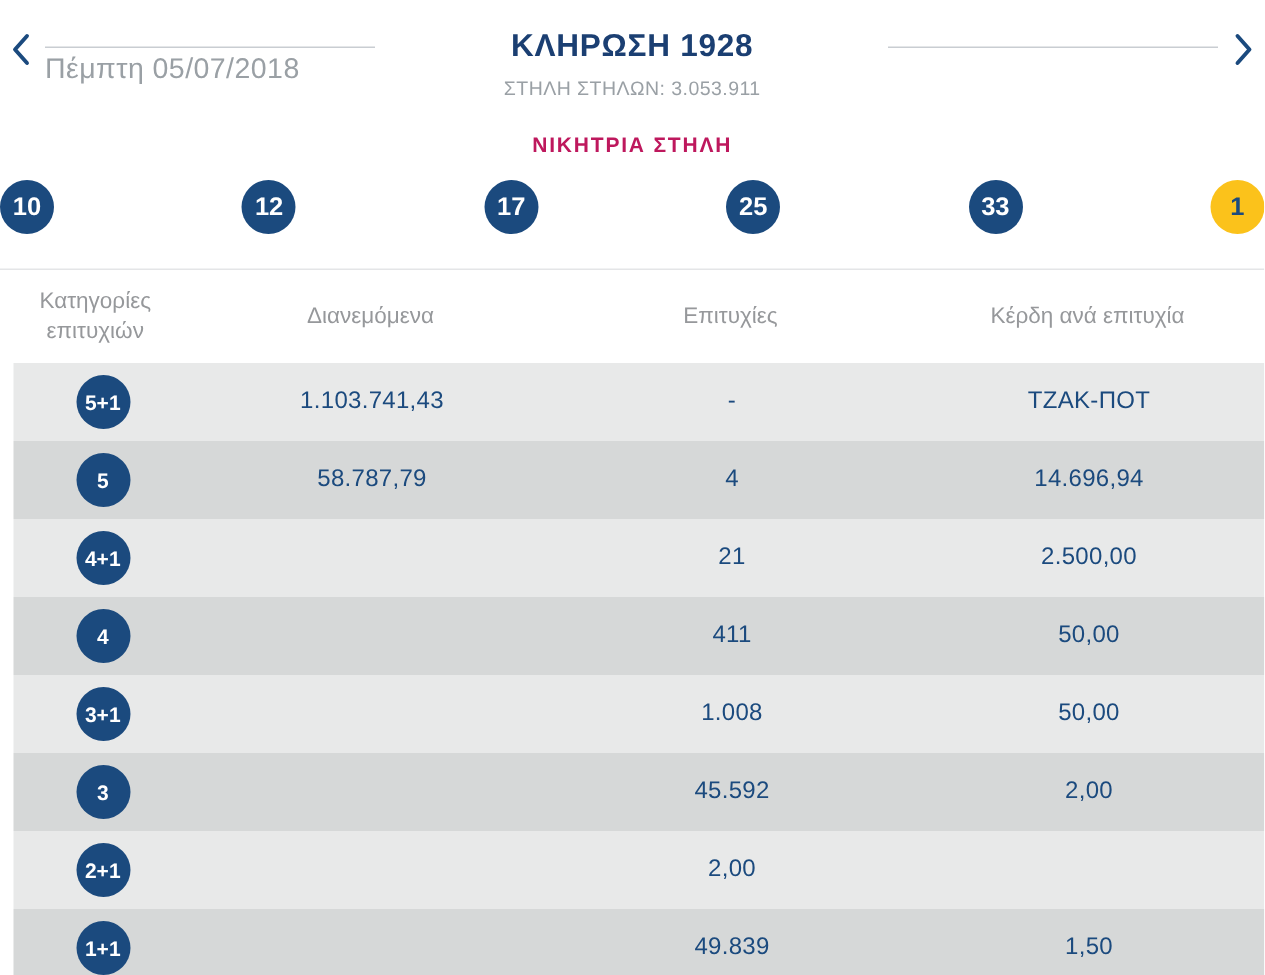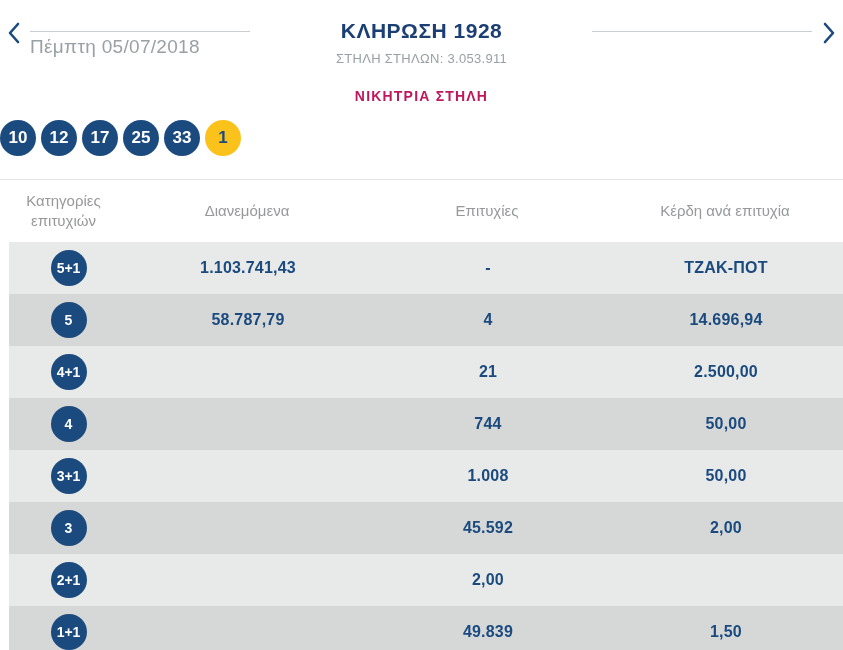--- a/index.html
+++ b/index.html
@@ -30,21 +30,21 @@
   .draw-title {
     margin: 8px; color: #1b3f72; font-size: 21px; font-weight: bold; letter-spacing: 0.5px;
   }
   .draw-subtitle { margin-top: 6px; color: #9aa0a5; font-size: 13px; letter-spacing: 0.3px; }
 
   
   .winning { text-align: center; padding-top: 18px; }
   .winning-title {
     margin: 0; color: #be185d; font-size: 14px; font-weight: bold; letter-spacing: 1.2px;
   }
-  .balls { margin-top: 16px; display: flex; justify-content: flex-start; gap: 5px; }
+  .balls { margin-top: 16px; display: flex; justify-content: space-between; gap: 5px; }
   .ball {
     width: 36px; height: 36px; border-radius: 50%;
     background: #1b4a7e; color: #ffffff;
     display: flex; align-items: center; justify-content: center;
     font-weight: bold; font-size: 17px;
   }
   .ball.bonus { background: #fbc21b; color: #1b4a7e; }
 
   
   .results { margin-top: 23px; border-top: 1px solid #e4e5e7; }
@@ -59,21 +59,21 @@
     height: 52px; align-items: center; margin-left: 9px;
   }
   .trow.odd  { background: #e8e9e9; }
   .trow.even { background: #d6d8d8; }
   .badge {
     width: 36px; height: 36px; border-radius: 50%;
     background: #1b4a7e; color: #ffffff; margin: 0 auto;
     display: flex; align-items: center; justify-content: center;
     font-weight: bold; font-size: 14px;
   }
-  .val { text-align: center; color: #1b4a7e; font-weight: bold; font-size: 16px; letter-spacing: 0.2px; }
+  .val { text-align: center; color: #1b4a7e; font-weight: normal; font-size: 16px; letter-spacing: 0.2px; }
 </style>
 </head>
 <body>
 
 <div class="page">
 
   <header class="draw-header">
     <button class="nav-chevron left">
       <svg width="16" height="22" viewBox="0 0 16 22">
         <polyline points="12,2 4,11 12,20" fill="none" stroke="#1b4a7e" stroke-width="2.6" stroke-linecap="round" stroke-linejoin="round"></polyline>
@@ -155,21 +155,21 @@
     <div class="cell c3 val">21</div>
     <div class="cell c4 val">2.500,00</div>
   </div>
         <div class="trow even">
     <div class="cell c1cell">
       <span class="badge">
         <span class="badge-label">4</span>
       </span>
     </div>
     <div class="cell c2 val"></div>
-    <div class="cell c3 val">744</div>
+    <div class="cell c3 val">411</div>
     <div class="cell c4 val">50,00</div>
   </div>
         <div class="trow odd">
     <div class="cell c1cell">
       <span class="badge">
         <span class="badge-label">3+1</span>
       </span>
     </div>
     <div class="cell c2 val"></div>
     <div class="cell c3 val">1.008</div>

